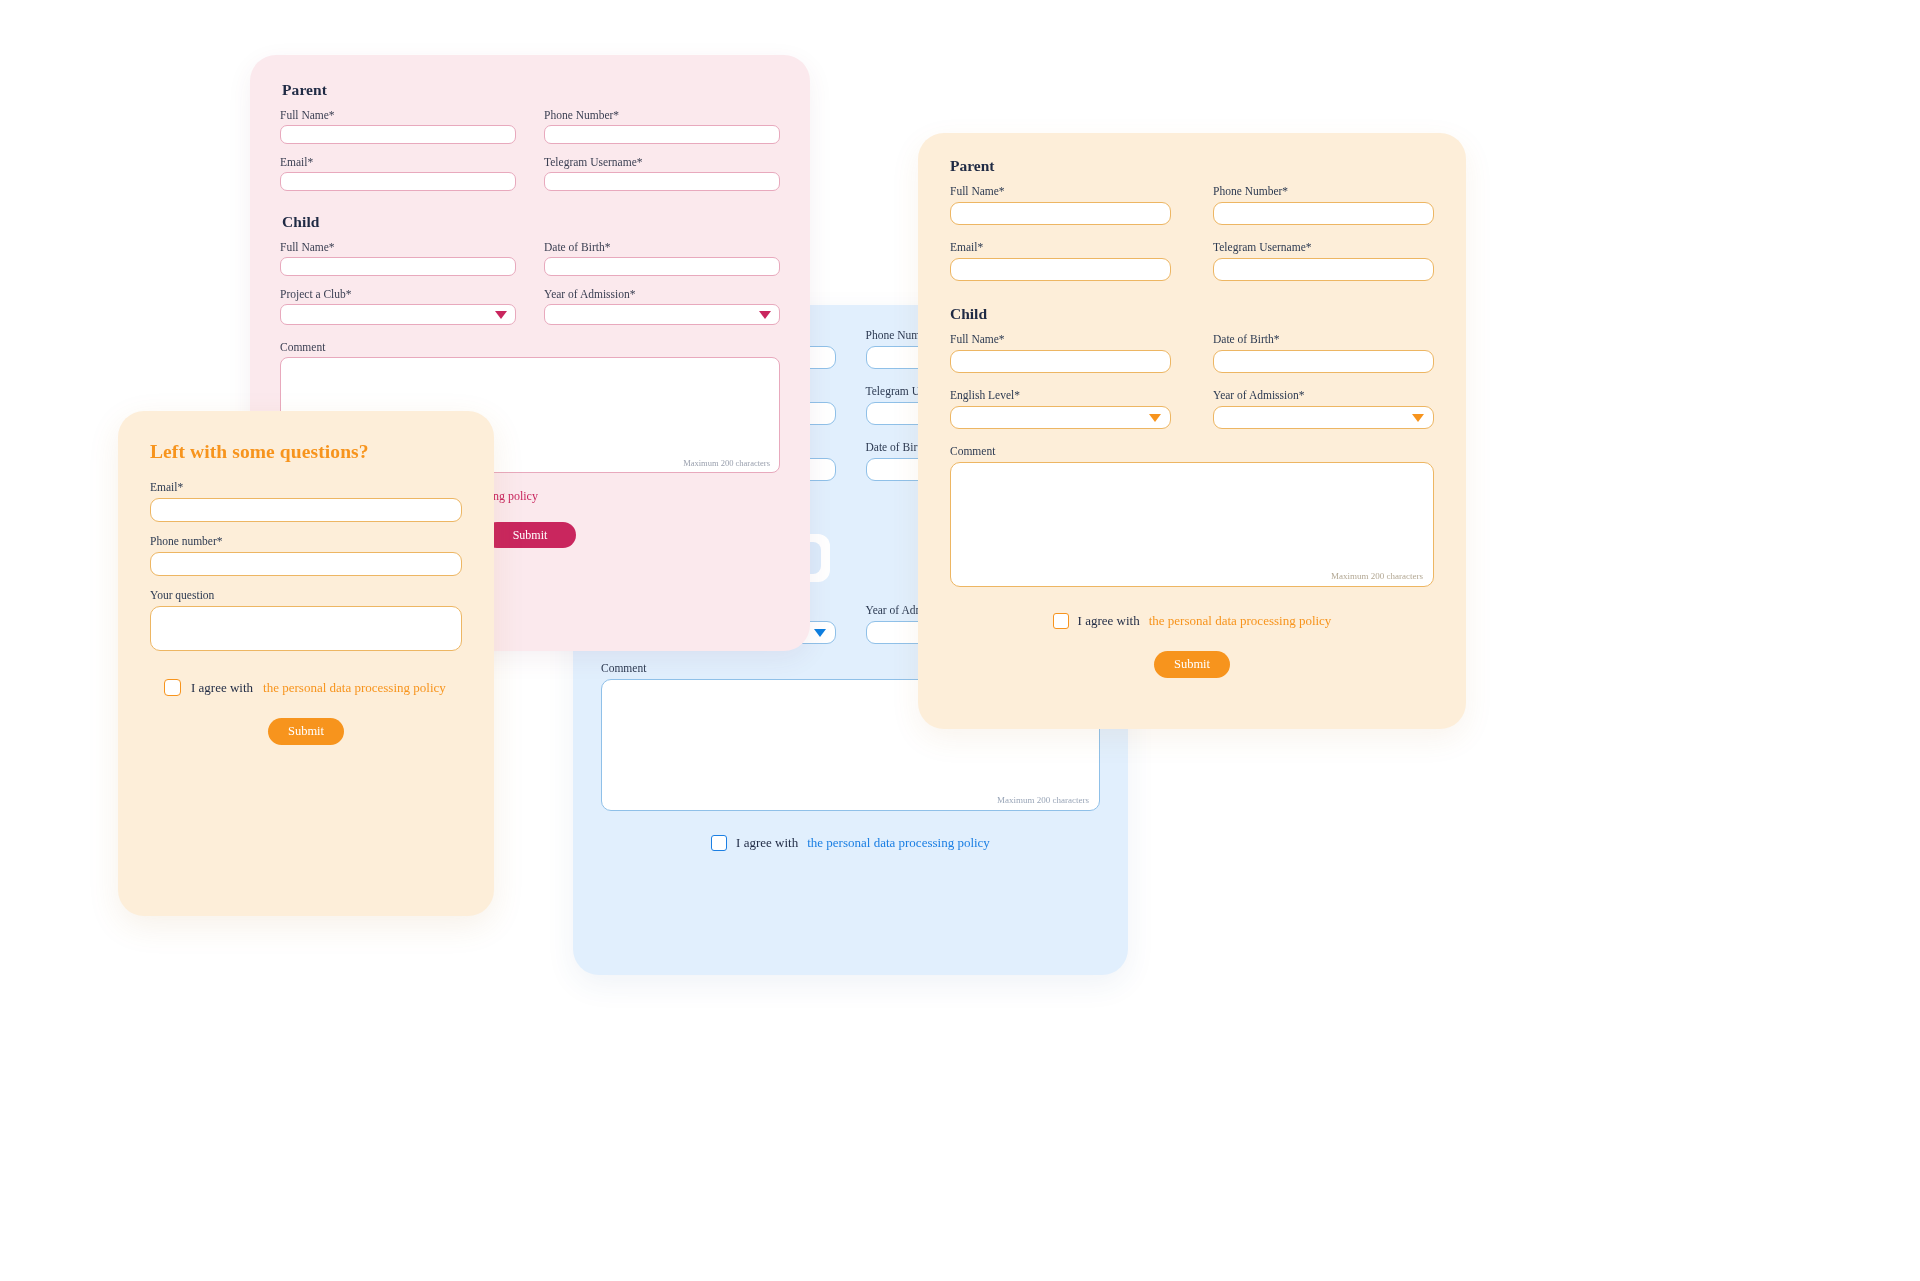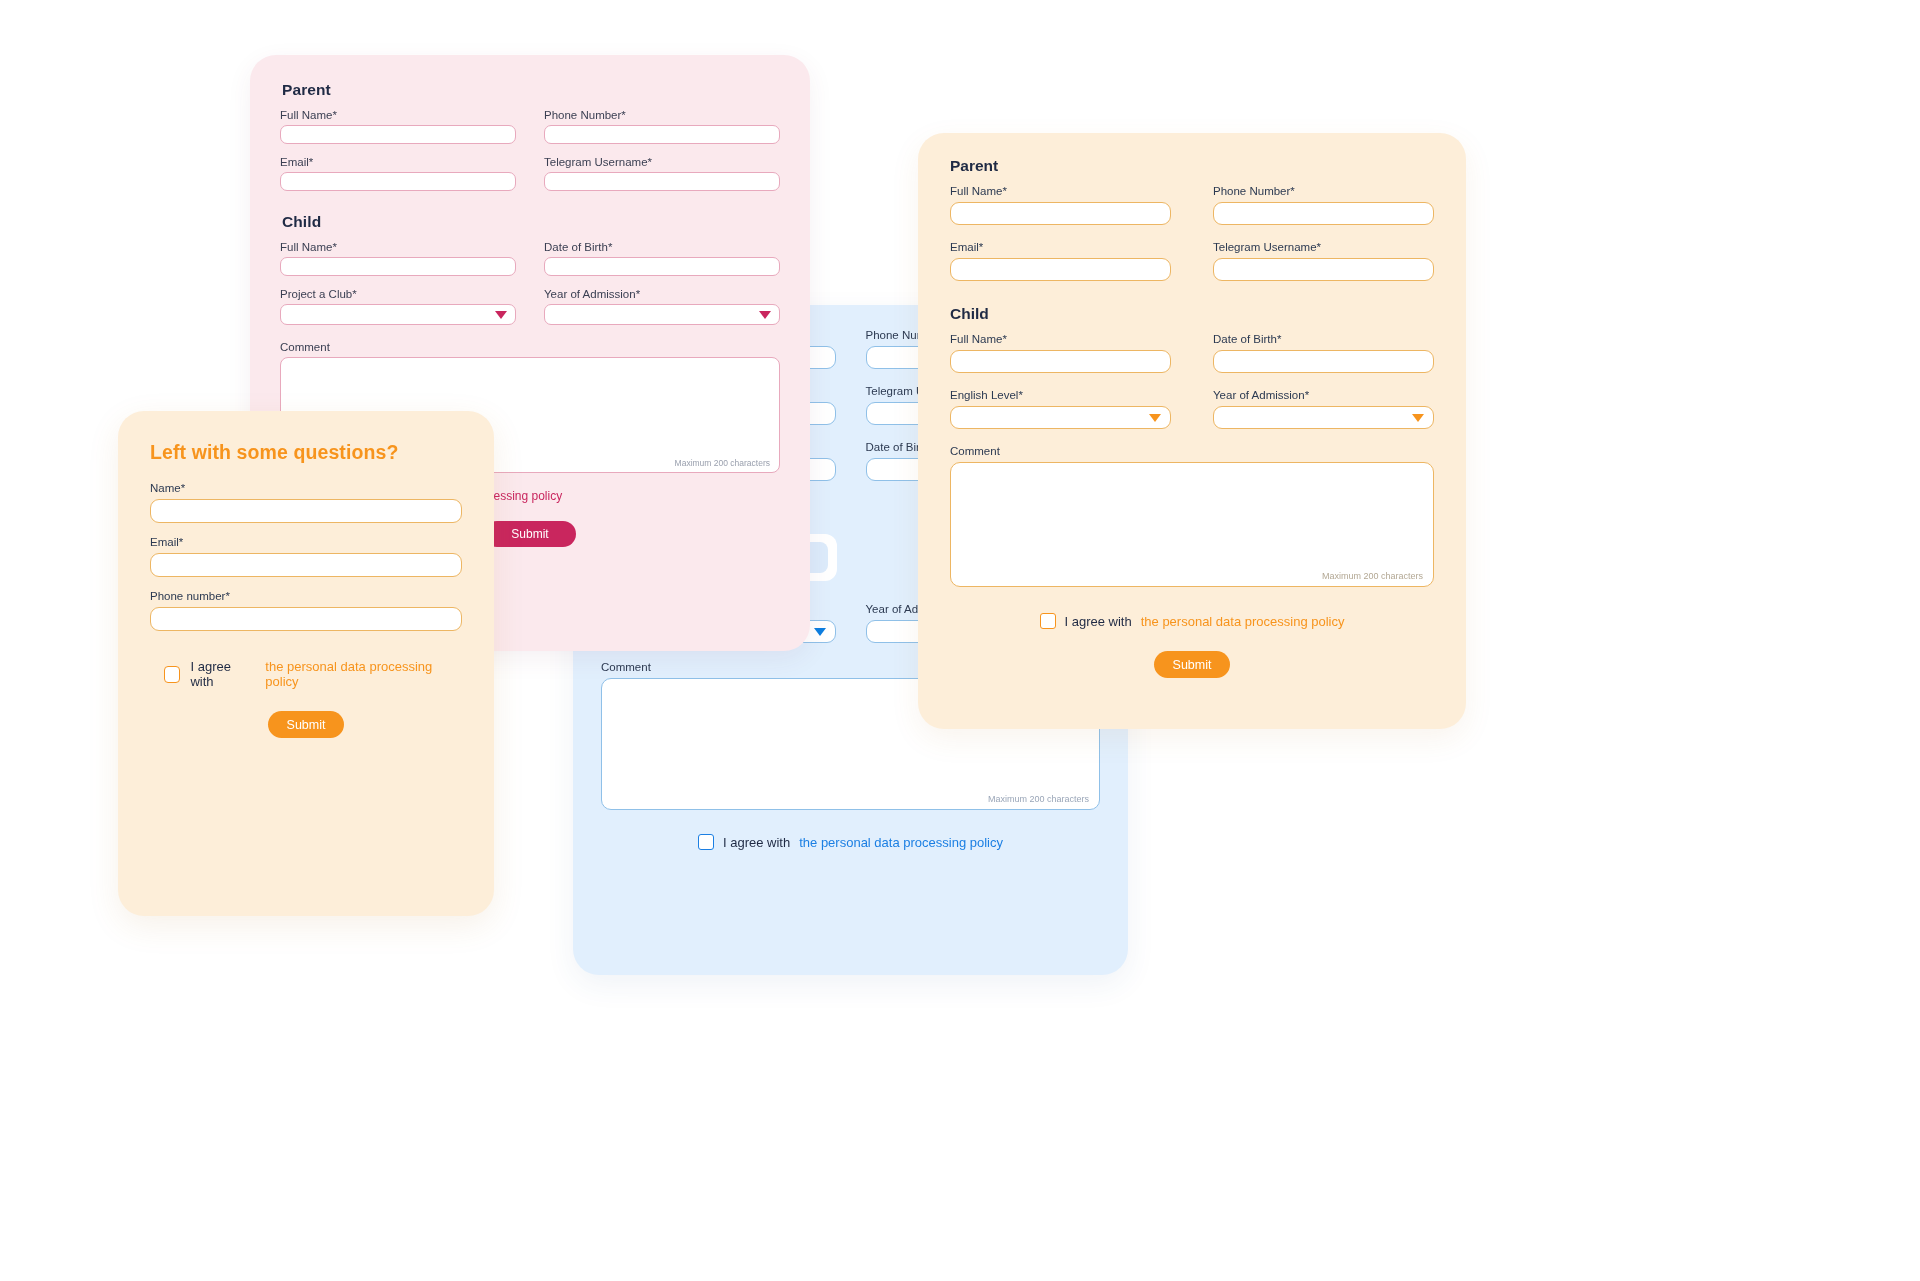--- a/index.html
+++ b/index.html
@@ -9,20 +9,21 @@
     font-family:"Liberation Sans", sans-serif;
     overflow:hidden;
     position:relative;
   }
   .stage{position:relative;width:1920px;height:1281px;}
 
   .card{
     position:absolute;
     border-radius:28px;
     box-sizing:border-box;
+    font-family:Liberation Serif, serif;
   }
 
   
   .card-pink{
     left:250px;top:55px;width:560px;height:596px;
     background:#fbe9ed;
     border-radius:26px;
     padding:26px 16px 20px 16px;
     z-index:3;
     box-shadow:0 8px 26px rgba(120,60,80,0.07);
@@ -360,30 +361,30 @@
       <span class="cream-link">the personal data processing policy</span>
     </div>
 
     <button class="cream-submit">Submit</button>
   </div>
 
   <div class="card card-q">
     <div class="q-title">Left with some questions?</div>
 
     <div class="q-row">
-      <div class="lbl">Name*</div>
-      <div class="fld"></div>
-    </div>
-    <div class="q-row">
       <div class="lbl">Email*</div>
       <div class="fld"></div>
     </div>
     <div class="q-row">
       <div class="lbl">Phone number*</div>
       <div class="fld"></div>
+    </div>
+    <div class="q-row">
+      <div class="lbl">Your question</div>
+      <div class="ta"></div>
     </div>
 
     <div class="q-policy">
       <span class="q-cb"></span>
       <span>I agree with</span>
       <span class="cream-link">the personal data processing policy</span>
     </div>
 
     <button class="q-submit">Submit</button>
   </div>

